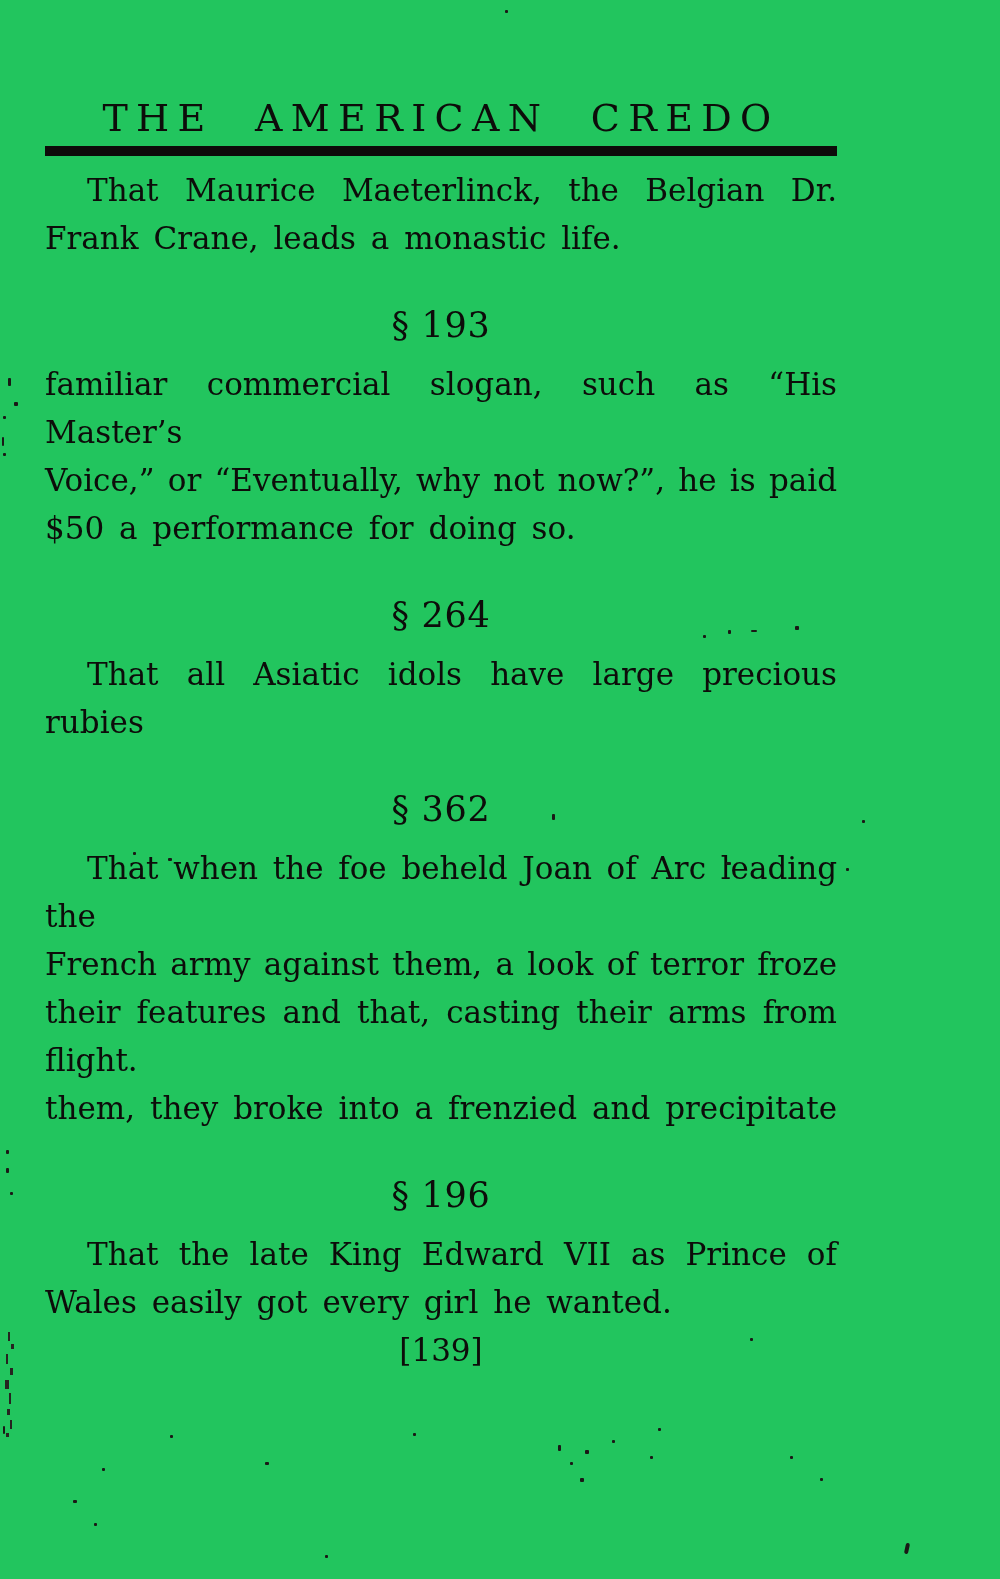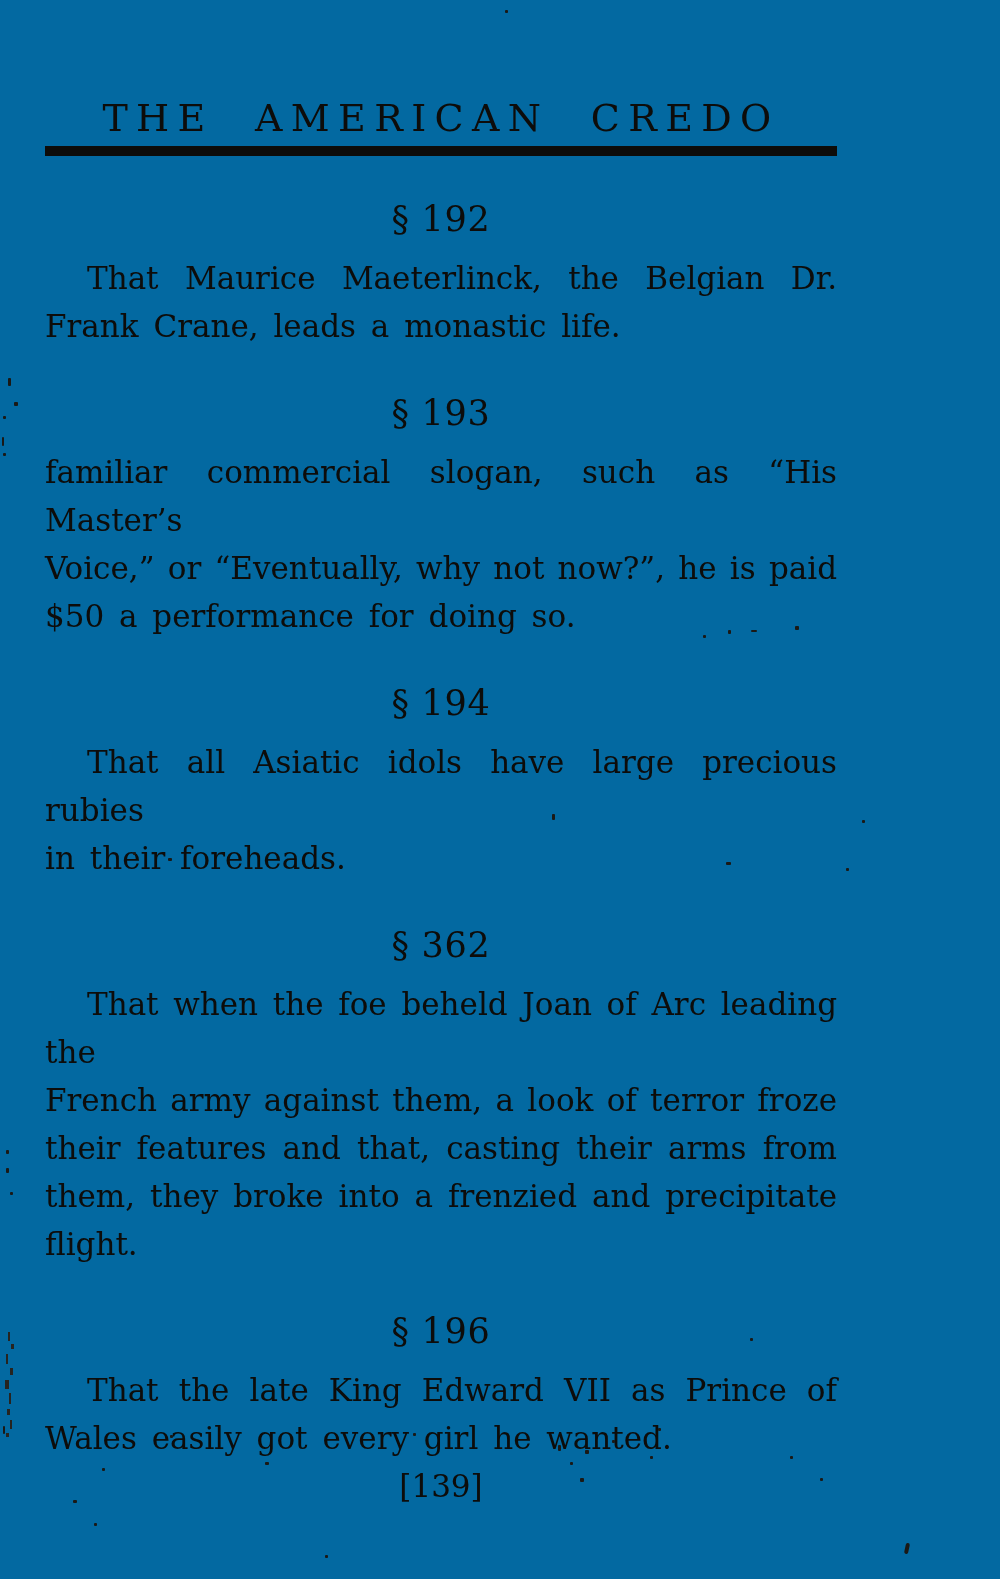--- a/index.html
+++ b/index.html
@@ -4,21 +4,21 @@
 <style>
   html, body {
     margin: 0;
     padding: 0;
     background: #e8e8e8;
   }
   .page {
     position: relative;
     width: 1000px;
     height: 1579px;
-    background: #0369a1;
+    background: #22c55e;
     overflow: hidden;
     font-family: "DejaVu Serif", "Liberation Serif", serif;
     color: #0d0c0a;
   }
   .text-block {
     position: absolute;
     left: 45px;
     top: 0;
     width: 792px;
   }
@@ -90,52 +90,50 @@
 <body>
 
 <div class="page">
 
   <div class="text-block">
 
     <div class="running-head">THE AMERICAN CREDO</div>
     <div class="head-rule"></div>
 
     <div class="section">
-      <div class="section-mark">§ 192</div>
       <div class="para">
         <div class="line first">That Maurice Maeterlinck, the Belgian Dr.</div>
         <div class="line last">Frank Crane, leads a monastic life.</div>
       </div>
     </div>
 
     <div class="section">
       <div class="section-mark">§ 193</div>
       <div class="para">
         <div class="line">familiar commercial slogan, such as “His Master’s</div>
         <div class="line">Voice,” or “Eventually, why not now?”, he is paid</div>
         <div class="line last">$50 a performance for doing so.</div>
       </div>
     </div>
 
     <div class="section">
-      <div class="section-mark">§ 194</div>
+      <div class="section-mark">§ 264</div>
       <div class="para">
         <div class="line first">That all Asiatic idols have large precious rubies</div>
-        <div class="line last">in their foreheads.</div>
       </div>
     </div>
 
     <div class="section">
       <div class="section-mark">§ 362</div>
       <div class="para">
         <div class="line first">That when the foe beheld Joan of Arc leading the</div>
         <div class="line">French army against them, a look of terror froze</div>
         <div class="line">their features and that, casting their arms from</div>
+        <div class="line last">flight.</div>
         <div class="line">them, they broke into a frenzied and precipitate</div>
-        <div class="line last">flight.</div>
       </div>
     </div>
 
     <div class="section">
       <div class="section-mark">§ 196</div>
       <div class="para">
         <div class="line first">That the late King Edward VII as Prince of</div>
         <div class="line last">Wales easily got every girl he wanted.</div>
       </div>
     </div>

